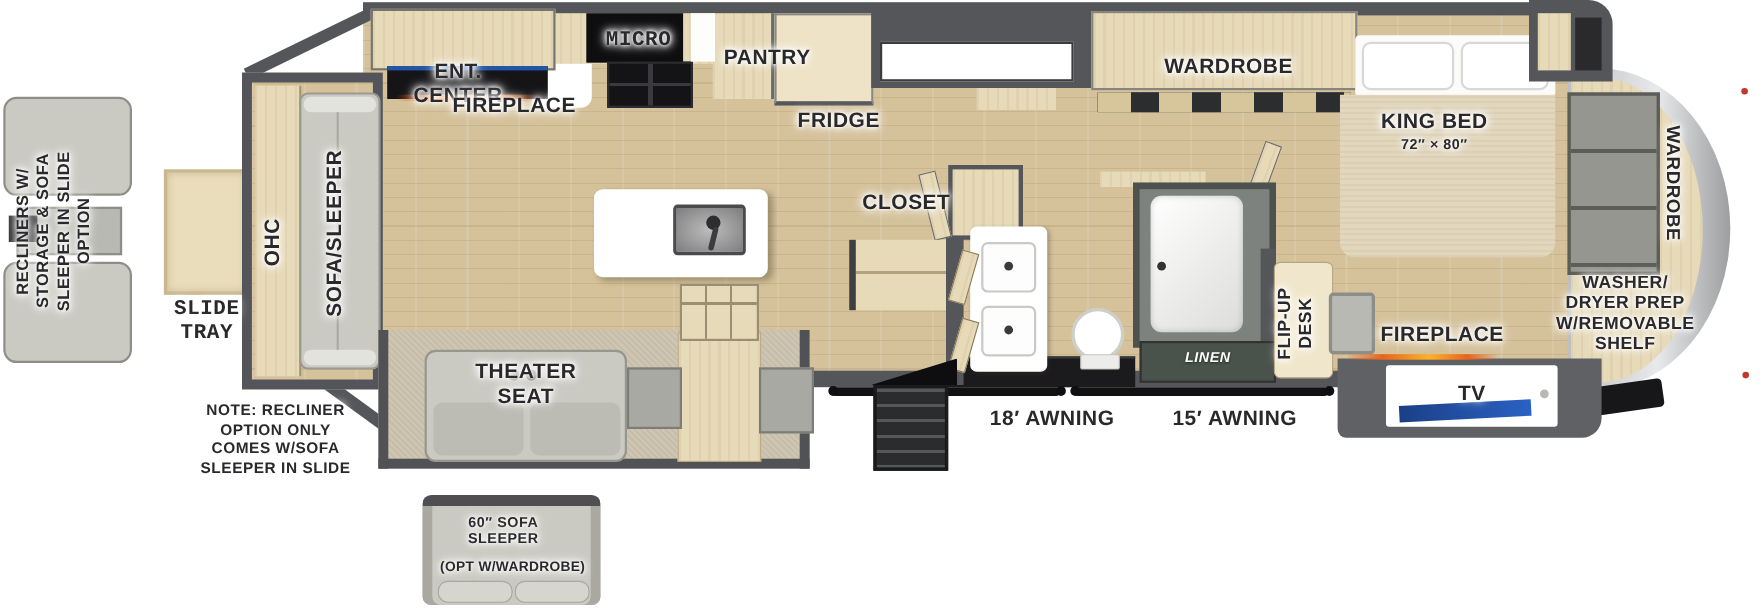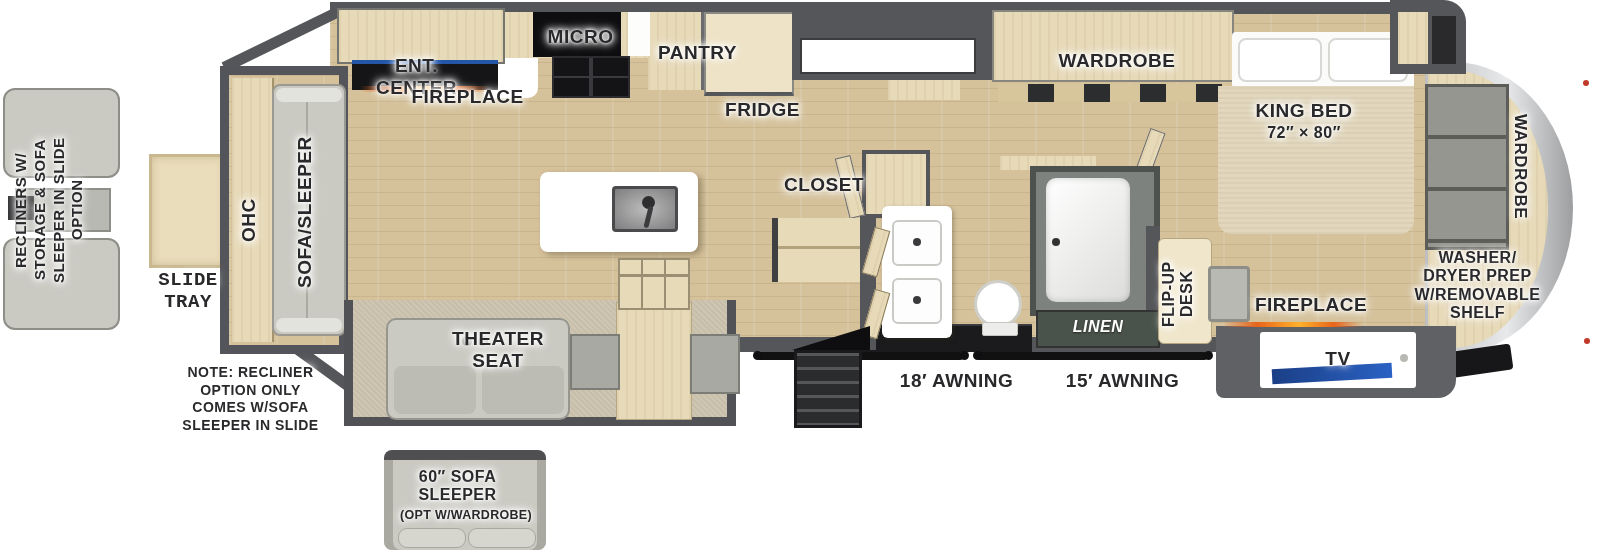--- a/index.html
+++ b/index.html
@@ -15,21 +15,21 @@
     background-image:repeating-linear-gradient(90deg,rgba(160,130,80,.10) 0 2px,transparent 2px 9px);}
   .fabric{background:#cac9c2;}
   .slidefloor{background:#cec6b1;
     background-image:repeating-linear-gradient(45deg,rgba(0,0,0,.04) 0 2px,transparent 2px 4px);}
   
   .lbl{position:absolute;font-weight:bold;font-size:19px;line-height:1.15;color:#29292c;
        text-align:center;letter-spacing:.5px;white-space:pre-line;
        text-shadow:0 0 3px #fff,0 0 6px #fff,0 0 9px #fff,0 0 12px #fff;z-index:40;}
   .v{writing-mode:vertical-rl;transform:rotate(180deg);}
   .vd{writing-mode:vertical-rl;}
-  .f18{font-size:16px;} .f17{font-size:17px;} .f16{font-size:16px;}
+  .f18{font-size:13px;} .f17{font-size:17px;} .f16{font-size:16px;}
   .f15{font-size:15px;line-height:1.25;} .f14{font-size:14px;line-height:1.25;}
   .f12{font-size:12.5px;letter-spacing:.3px;}
   .white-lbl{color:#fff;text-shadow:0 1px 2px rgba(0,0,0,.55);}
   .knob{position:absolute;width:9px;height:9px;border-radius:50%;background:#0f0f11;z-index:31;}
   .reddot{position:absolute;width:6px;height:6px;border-radius:50%;background:#c0392b;z-index:22;}
 </style>
 </head>
 <body>
 
 <div class="canvas">
@@ -144,21 +144,21 @@
   <div class="knob" style="left:973px;top:351px;"></div>
   <div class="knob" style="left:1204px;top:351px;"></div>
 
   <div class="abs fabric" style="left:384px;top:450px;width:162px;height:100px;border-radius:8px;border-top:10px solid #4f4f52;box-shadow:inset 9px 0 0 #a9a9a2,inset -9px 0 0 #a9a9a2;box-sizing:border-box;"></div>
   <div class="abs" style="left:398px;top:528px;width:66px;height:18px;background:#d6d6cf;border:1px solid #a8a8a1;border-radius:9px;"></div>
   <div class="abs" style="left:468px;top:528px;width:66px;height:18px;background:#d6d6cf;border:1px solid #a8a8a1;border-radius:9px;"></div>
 
   <div class="lbl" style="left:344px;top:14px;width:145px;margin-top:41px;">ENT.
 CENTER</div>
   <div class="lbl" style="left:385px;top:86px;width:165px;">FIREPLACE</div>
-  <div class="lbl" style="left:538px;top:26px;width:85px;">MICRO</div>
+  <div class="lbl" style="left:538px;top:26px;width:85px;font-family:Liberation Mono, monospace;">MICRO</div>
   <div class="lbl" style="left:640px;top:42px;width:115px;">PANTRY</div>
   <div class="lbl" style="left:705px;top:99px;width:115px;">FRIDGE</div>
   <div class="lbl" style="left:1017px;top:50px;width:200px;">WARDROBE</div>
   <div class="lbl" style="left:768px;top:174px;width:112px;">CLOSET</div>
   <div class="lbl" style="left:1224px;top:100px;width:160px;">KING BED</div>
   <div class="lbl f18" style="left:1224px;top:124px;width:160px;">72″ × 80″</div>
   <div class="lbl f18 white-lbl" style="left:1040px;top:318px;width:116px;font-style:italic;">LINEN</div>
   <div class="lbl v f16" style="left:1160px;top:246px;width:46px;height:96px;">FLIP-UP
 DESK</div>
   <div class="lbl" style="left:1236px;top:294px;width:150px;">FIREPLACE</div>
@@ -173,21 +173,21 @@
   <div class="lbl" style="left:128px;top:270px;width:120px;font-family:Liberation Mono, monospace;">SLIDE
 TRAY</div>
   <div class="lbl v f15" style="left:12px;top:105px;width:100px;height:210px;">RECLINERS W/
 STORAGE &amp; SOFA
 SLEEPER IN SLIDE
 OPTION</div>
   <div class="lbl f14" style="left:168px;top:364px;width:165px;">NOTE: RECLINER
 OPTION ONLY
 COMES W/SOFA
 SLEEPER IN SLIDE</div>
-  <div class="lbl" style="left:418px;top:328px;width:160px;">THEATER
+  <div class="lbl" style="left:398px;top:328px;width:160px;">THEATER
 SEAT</div>
   <div class="lbl" style="left:874px;top:370px;width:165px;">18′ AWNING</div>
   <div class="lbl" style="left:1040px;top:370px;width:165px;">15′ AWNING</div>
   <div class="lbl f18" style="left:390px;top:468px;width:135px;">60″ SOFA
 SLEEPER</div>
   <div class="lbl f12" style="left:386px;top:508px;width:160px;">(OPT W/WARDROBE)</div>
 
 </div>
 
 </body></html>

